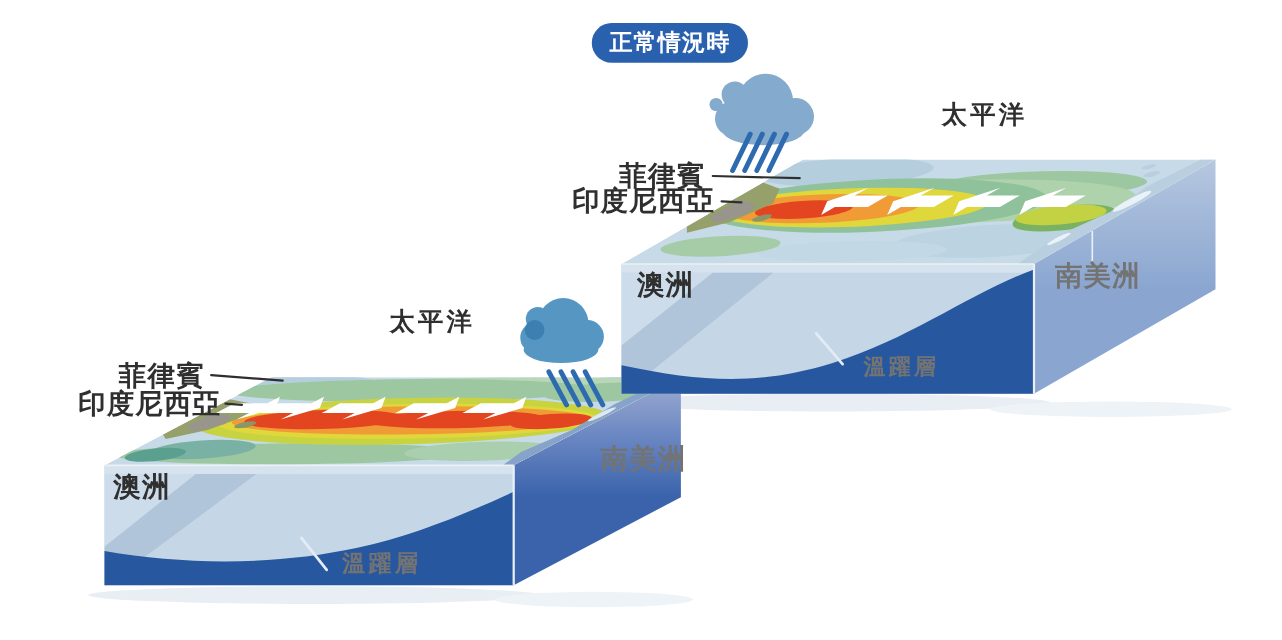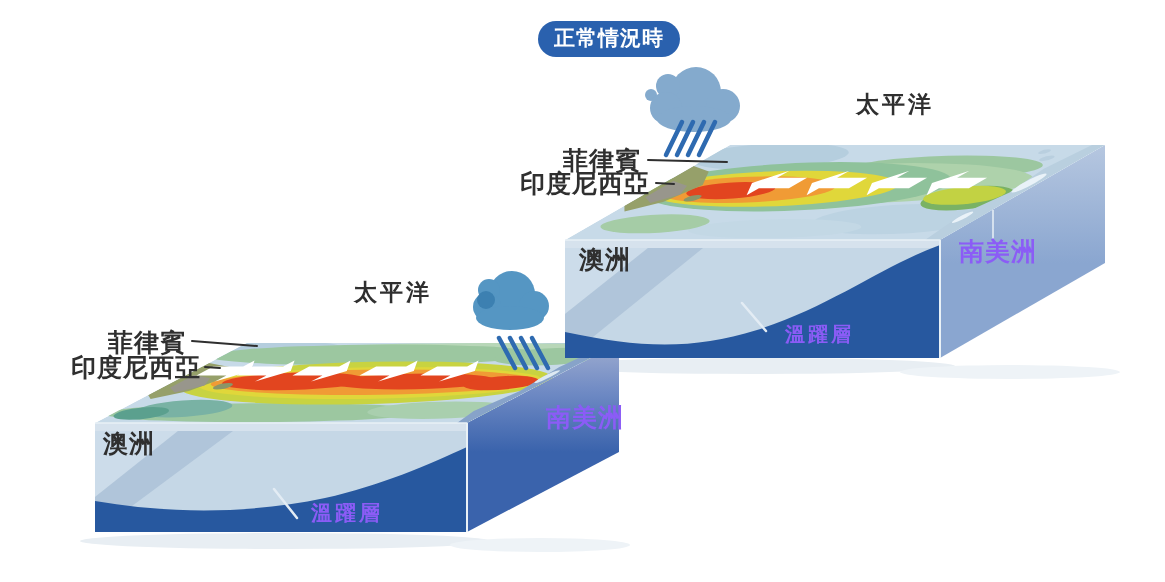--- a/index.html
+++ b/index.html
@@ -1,21 +1,21 @@
 <!DOCTYPE html>
 <html><head>
 <meta charset="utf-8">
 <style>
   html,body{margin:0;padding:0;background:#ffffff;}
   .canvas{position:relative;width:1165px;height:582px;background:#ffffff;overflow:hidden;
           font-family:"Liberation Sans","DejaVu Sans",sans-serif;}
   .canvas svg{position:absolute;left:0;top:0;}
   .lbl{position:absolute;white-space:nowrap;font-weight:bold;line-height:1;}
   .lbl.dark{color:#2f2f2f;}
-  .lbl.white{color:#8b5cf6;}
+  .lbl.white{color:#737373;}
   .lbl.ranchor{transform:translateX(-100%);}
   .pill{position:absolute;background:#2a61ae;color:#ffffff;font-weight:bold;
         font-size:21px;line-height:1;padding:7px 16px 8px 16px;border-radius:19px;
         letter-spacing:1px;white-space:nowrap;}
   .pacific{font-size:23px;letter-spacing:3px;text-align:right;}
   .geo{font-size:25px;letter-spacing:1px;}
   .thermo{font-size:20px;letter-spacing:3px;}
 </style>
 </head>
 <body>

